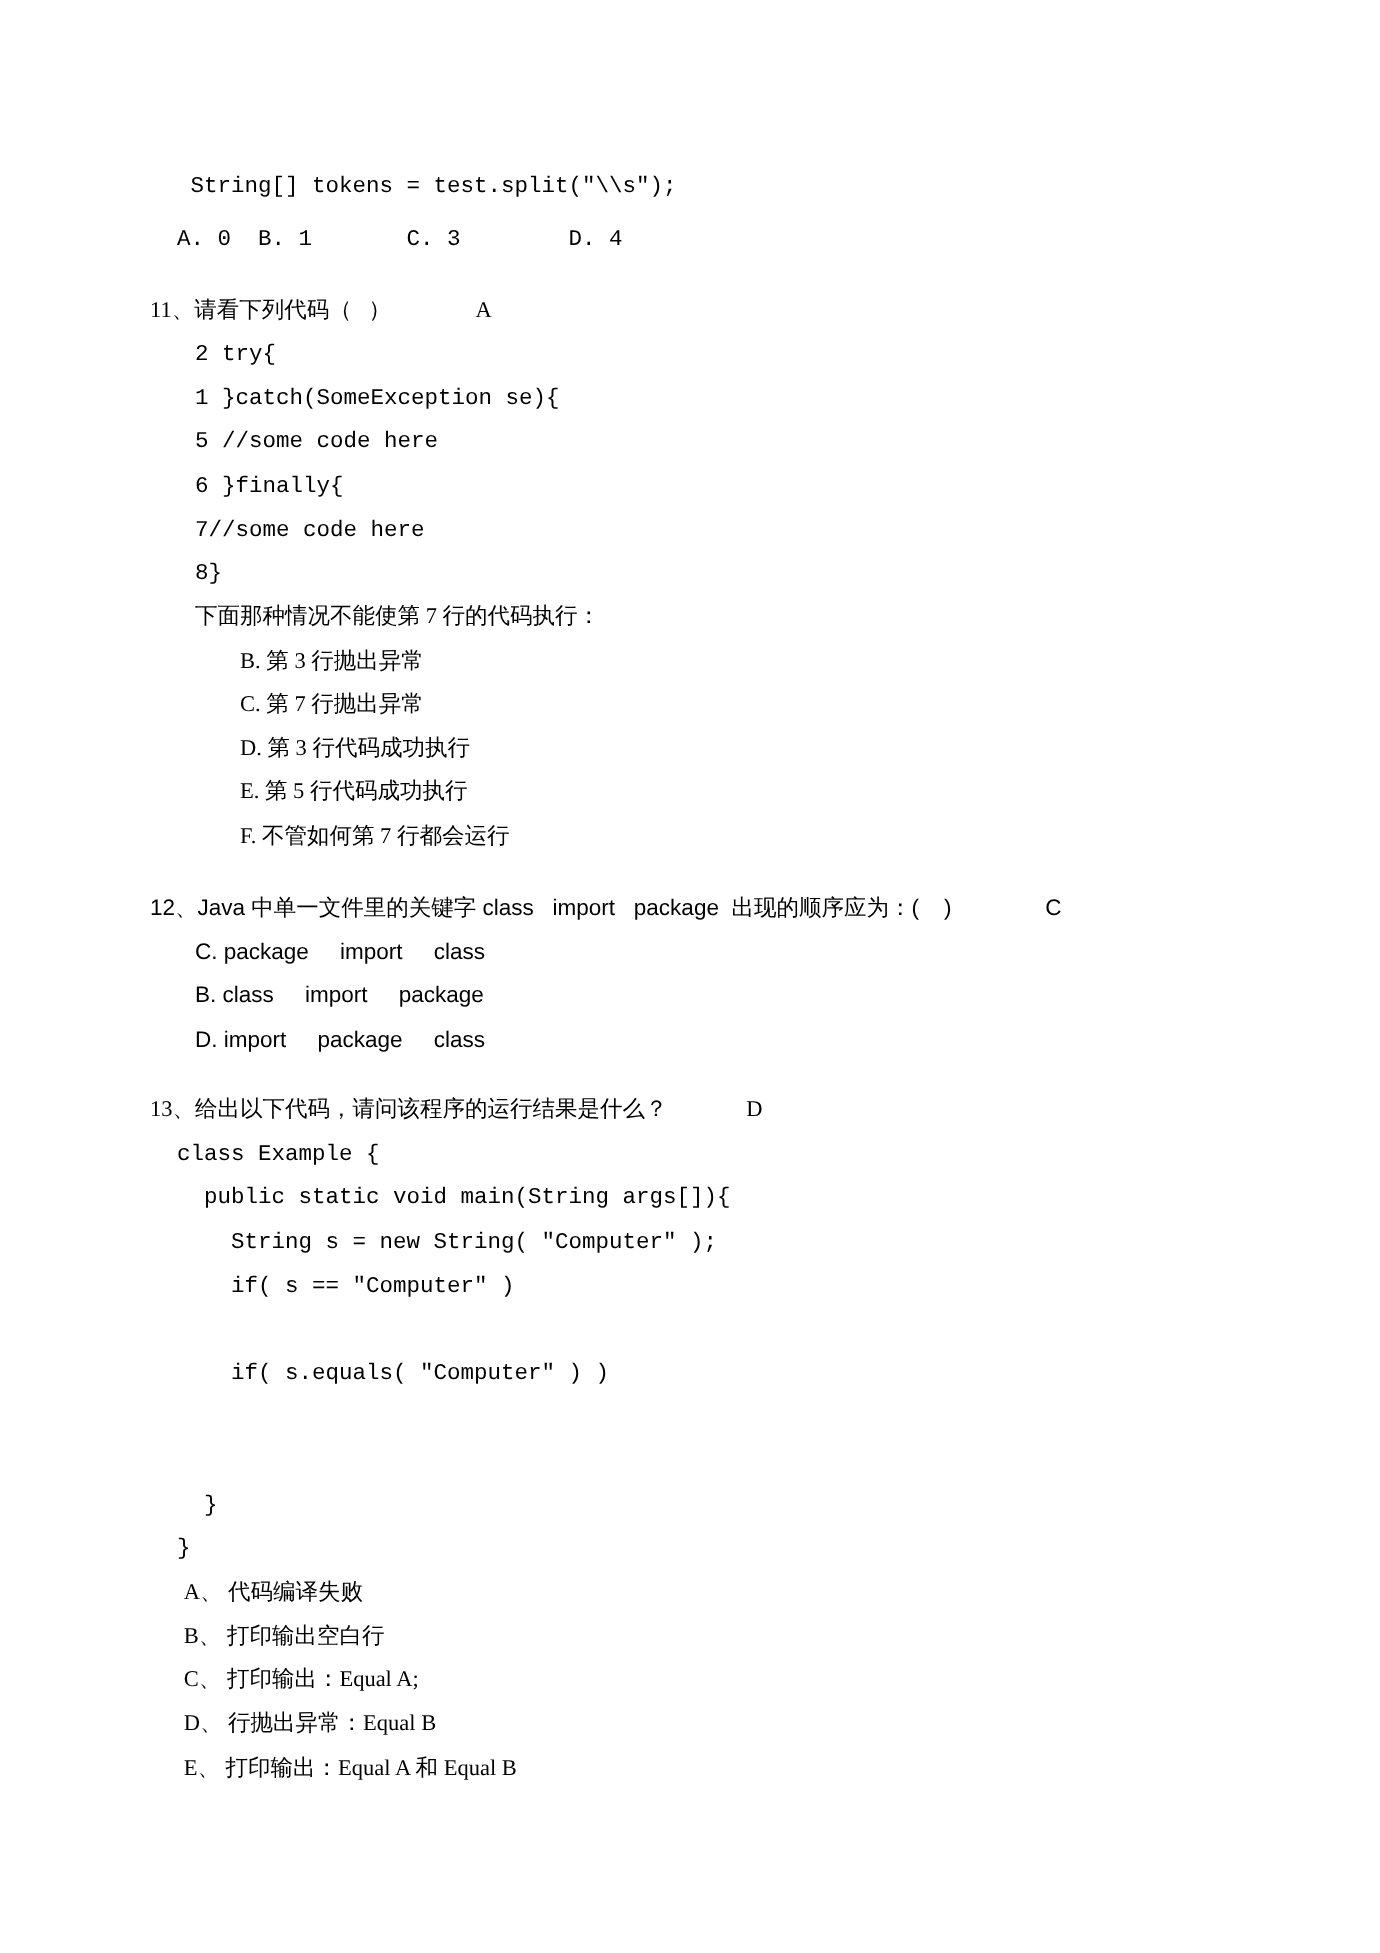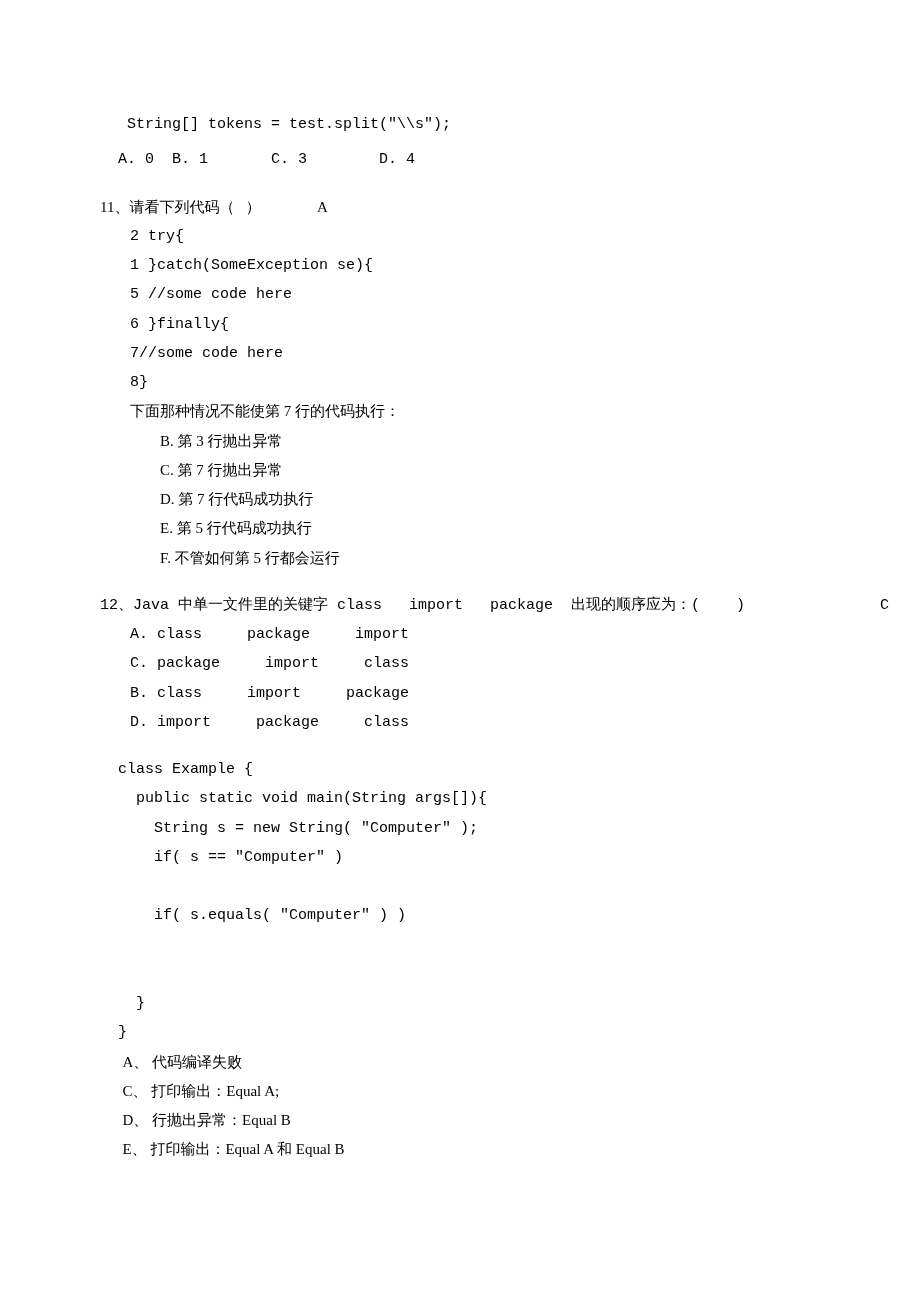--- a/index.html
+++ b/index.html
@@ -13,21 +13,21 @@
   }
   .page {
     width: 920px;
     padding: 110px 100px 60px 100px;
     box-sizing: border-box;
   }
   .mono {
     font-family: "Courier New", monospace;
   }
   .sans {
-    font-family: Liberation Mono, monospace;
+    font-family: Liberation Sans, sans-serif;
   }
   .line {
     white-space: pre;
   }
   .block {
     margin-bottom: 0;
   }
   .indent1 { padding-left: 2em; }
 </style>
 </head>
@@ -47,55 +47,56 @@
       <div class="line mono">2 try{</div>
       <div class="line mono">1 }catch(SomeException se){</div>
       <div class="line mono">5 //some code here</div>
       <div class="line mono">6 }finally{</div>
       <div class="line mono">7//some code here</div>
       <div class="line mono">8}</div>
       <div class="line">下面那种情况不能使第 7 行的代码执行：</div>
       <div class="indent1">
         <div class="line">B. 第 3 行抛出异常</div>
         <div class="line">C. 第 7 行抛出异常</div>
-        <div class="line">D. 第 7 行代码成功执行</div>
+        <div class="line">D. 第 3 行代码成功执行</div>
         <div class="line">E. 第 5 行代码成功执行</div>
-        <div class="line">F. 不管如何第 5 行都会运行</div>
+        <div class="line">F. 不管如何第 7 行都会运行</div>
       </div>
     </div>
   </div>
 
   <div style="height:1.2em"></div>
 
   <div class="block">
     <div class="line sans">12、Java 中单一文件里的关键字 class   import   package  出现的顺序应为：(    )               C</div>
     <div class="indent1 sans">
-      <div class="line">A. class     package     import</div>
       <div class="line">C. package     import     class</div>
       <div class="line">B. class     import     package</div>
       <div class="line">D. import     package     class</div>
     </div>
   </div>
 
   <div style="height:1.2em"></div>
 
   <div class="block">
+    <div class="line">13、给出以下代码，请问该程序的运行结果是什么？              D</div>
     <div class="mono">
       <div class="line">  class Example {</div>
       <div class="line">    public static void main(String args[]){</div>
       <div class="line">      String s = new String( "Computer" );</div>
       <div class="line">      if( s == "Computer" )</div>
       <div class="line">&nbsp;</div>
       <div class="line">      if( s.equals( "Computer" ) )</div>
       <div class="line">&nbsp;</div>
       <div class="line">&nbsp;</div>
       <div class="line">    }</div>
       <div class="line">  }</div>
     </div>
     <div style="padding-left:1.5em">
       <div class="line">A、 代码编译失败</div>
+      <div class="line">B、 打印输出空白行</div>
       <div class="line">C、 打印输出：Equal A;</div>
       <div class="line">D、 行抛出异常：Equal B</div>
       <div class="line">E、 打印输出：Equal A 和 Equal B</div>
     </div>
   </div>
 
 </div>
 
 </body></html>

